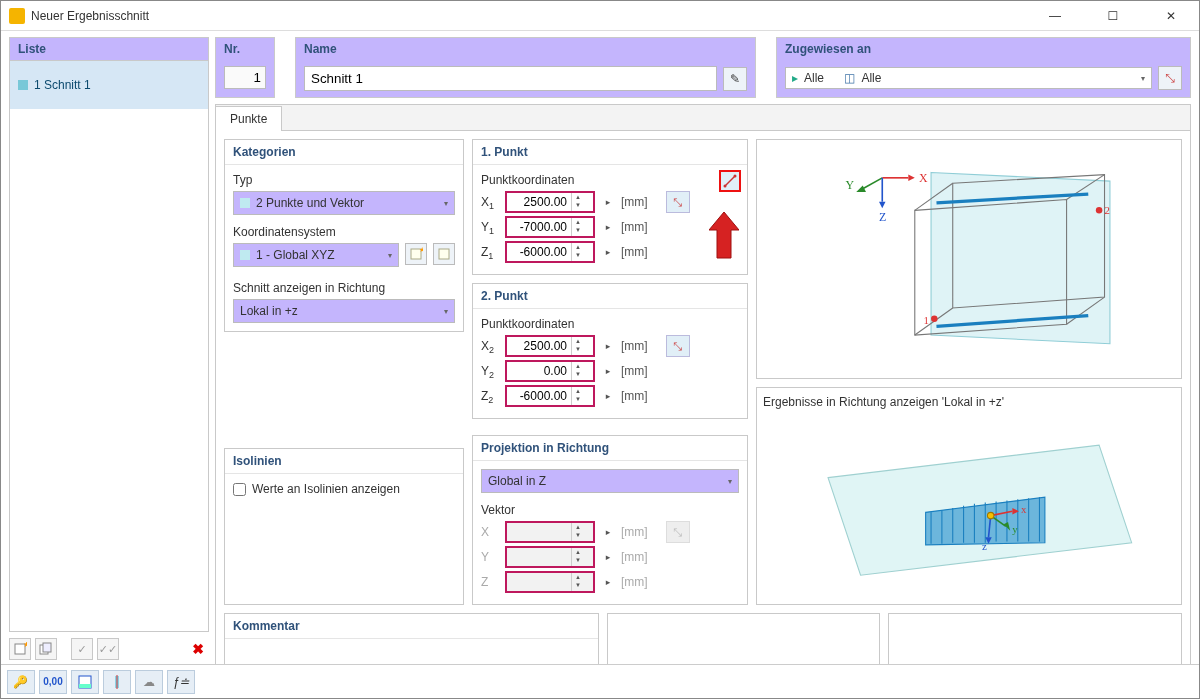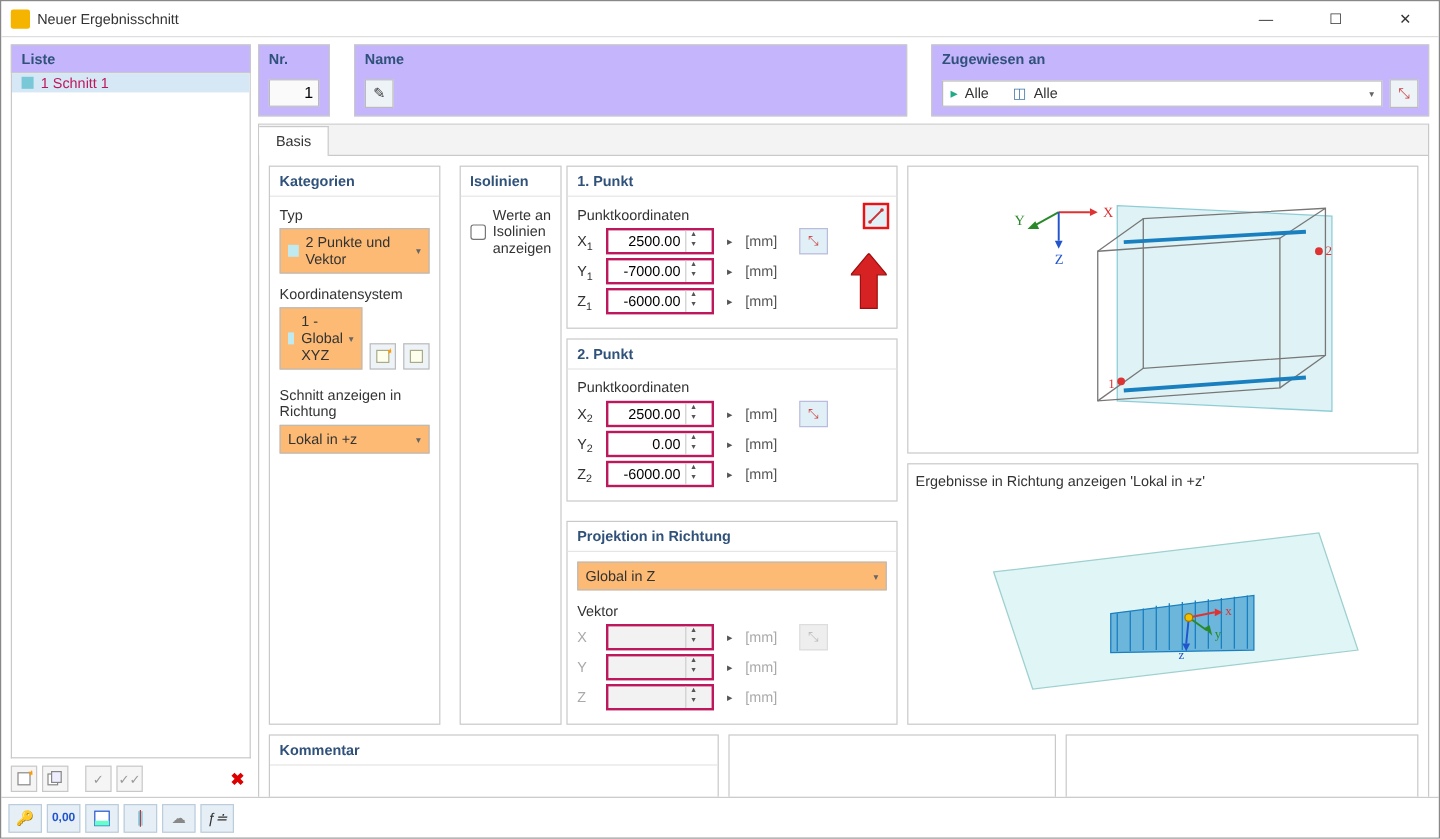--- a/index.html
+++ b/index.html
@@ -11,21 +11,21 @@
   .titlebar .win-btns { display:flex; gap:18px; font-family:"Segoe UI Symbol"; font-size:12px; }
   .titlebar .win-btn { width:40px; text-align:center; cursor:default; }
 
   .content { flex:1; display:flex; padding:6px 8px 4px 8px; gap:6px; overflow:hidden; }
   .left-col { width:200px; display:flex; flex-direction:column; }
   .panel { border:1px solid #c9c9c9; background:#c4b5fd; }
   .panel-head { font-weight:600; color:#30527a; padding:4px 8px; font-size:12px; }
   .panel-body { padding:0; }
 
   .list-area { flex:1; border:1px solid #c9c9c9; border-top:none; overflow:auto; }
-  .list-row { padding:1px 8px; background:#d6e7f5; color:#be185d; display:flex; align-items:center; gap:6px; }
+  .list-row { padding:17px 8px; background:#d6e7f5; color:#0c4a6e; display:flex; align-items:center; gap:6px; }
   .list-swatch { width:10px; height:10px; background:#78c8d8; }
 
   .toolbar-strip { display:flex; align-items:center; gap:4px; padding-top:6px; }
   .tool-btn { width:22px; height:22px; border:1px solid #c8c8c8; background:#f5f5f5; display:flex; align-items:center; justify-content:center; font-size:11px; color:#555; }
   .tool-btn.red { color:#d00; font-weight:bold; font-size:14px; border:none; background:transparent;}
   .divsp{width:6px;}
 
   .right-col { flex:1; display:flex; flex-direction:column; gap:6px; }
 
   .top-row { display:flex; gap:20px; }
@@ -39,33 +39,33 @@
   .assign-panel { width:415px; }
   .assign-panel .cell-combo { flex:1; border:1px solid #bbb; padding:3px 6px; display:flex; align-items:center; gap:6px; background:#fff; position:relative; }
   .assign-panel .cell-combo .caret { position:absolute; right:6px; font-size:8px; color:#666; }
 
   .tabs-wrap { border:1px solid #c9c9c9; flex:1; display:flex; flex-direction:column; }
   .tabs-bar { display:flex; border-bottom:1px solid #c9c9c9; background:#f3f3f3; }
   .tab { padding:5px 14px; background:#fff; border-right:1px solid #c9c9c9;  font-size:12px; color:#333; border-top:2px solid transparent; position:relative; top:1px;}
   .tab.active { border-top:1px solid #c9c9c9; background:#fff; }
 
   .tab-body { flex:1; padding:8px; display:flex; gap:8px; overflow:hidden; }
-  .mid-col-a { width:240px; display:flex; gap:8px; }
+  .mid-col-a { width:240px; display:flex; flex-direction:column; gap:8px; }
   .mid-col-b { width:276px; display:flex; flex-direction:column; gap:8px; }
   .preview-col { flex:1; display:flex; flex-direction:column; gap:8px; }
 
   .group { border:1px solid #c9c9c9; }
   .group > .g-head { font-weight:600; color:#30527a; padding:5px 8px; border-bottom:1px solid #e5e5e5; }
   .group > .g-body { padding:8px; flex:1;}
   .no-head > .g-head {padding:3px 8px; visibility:hidden;}
 
   .field-label { font-size:12px; margin-bottom:4px; color:#333; }
-  .combo { width:100%; border:1px solid #bbb; background:#fdba74; padding:4px 6px; display:flex; align-items:center; justify-content:space-between; }
+  .combo { width:100%; border:1px solid #bbb; background:#c4b5fd; padding:4px 6px; display:flex; align-items:center; justify-content:space-between; }
   .caret { font-size:8px; color:#666; }
-  .row { display:flex; align-items:flex-end; gap:6px; margin-bottom:4px; }
+  .row { display:flex; align-items:flex-start; gap:6px; margin-bottom:4px; }
 
   .coord-row { display:flex; align-items:center; gap:6px; margin:3px 0; }
   .coord-row .lbl { width:18px; font-size:12px; }
   .coord-row .sub { font-size:9px; position:relative; top:3px; }
   .spin { width:90px; border:2px solid #be185d; background:#fff; display:flex; }
   .spin input { border:none; width:64px; text-align:right; padding:2px 4px; font-size:12px; background:transparent;}
   .spin .spin-btns { display:flex; flex-direction:column; border-left:1px solid #ccc; }
   .spin .spin-btns span { font-size:6px; line-height:8px; padding:0 3px; color:#555;}
   .arrow-btn { width:14px; text-align:center; font-size:9px; color:#555; }
   .unit { font-size:12px; color:#555; }
@@ -146,20 +146,21 @@
       <div class="top-row">
         <div class="panel nr-panel">
           <div class="panel-head">Nr.</div>
           <div class="panel-body">
             <input value="1" style="">
           </div>
         </div>
         <div class="panel name-panel">
           <div class="panel-head">Name</div>
           <div class="panel-body">
+            <input value="Schnitt 1" style="">
             <div class="ico-btn">✎</div>
           </div>
         </div>
         <div class="panel assign-panel">
           <div class="panel-head">Zugewiesen an</div>
           <div class="panel-body">
             <div class="cell-combo">
               <span style="color:#2a8">▸</span>
                 <span>Alle</span>
               <span style="width:8px"></span>
@@ -167,21 +168,21 @@
                 <span>Alle</span>
               <span class="caret">▾</span>
             </div>
             <div class="ico-btn" style="color:#c44">⤡</div>
           </div>
         </div>
       </div>
 
       <div class="tabs-wrap">
         <div class="tabs-bar">
-          <div class="tab active">Basis</div>
+          <div class="tab active">Punkte</div>
         </div>
         <div class="tab-body">
 
           <div class="mid-col-a">
             <div class="group">
               <div class="g-head">Kategorien</div>
               <div class="g-body">
                 <div class="field-label">Typ</div>
                 <div class="combo">
                   <span style="display:flex;align-items:center;gap:6px;">

